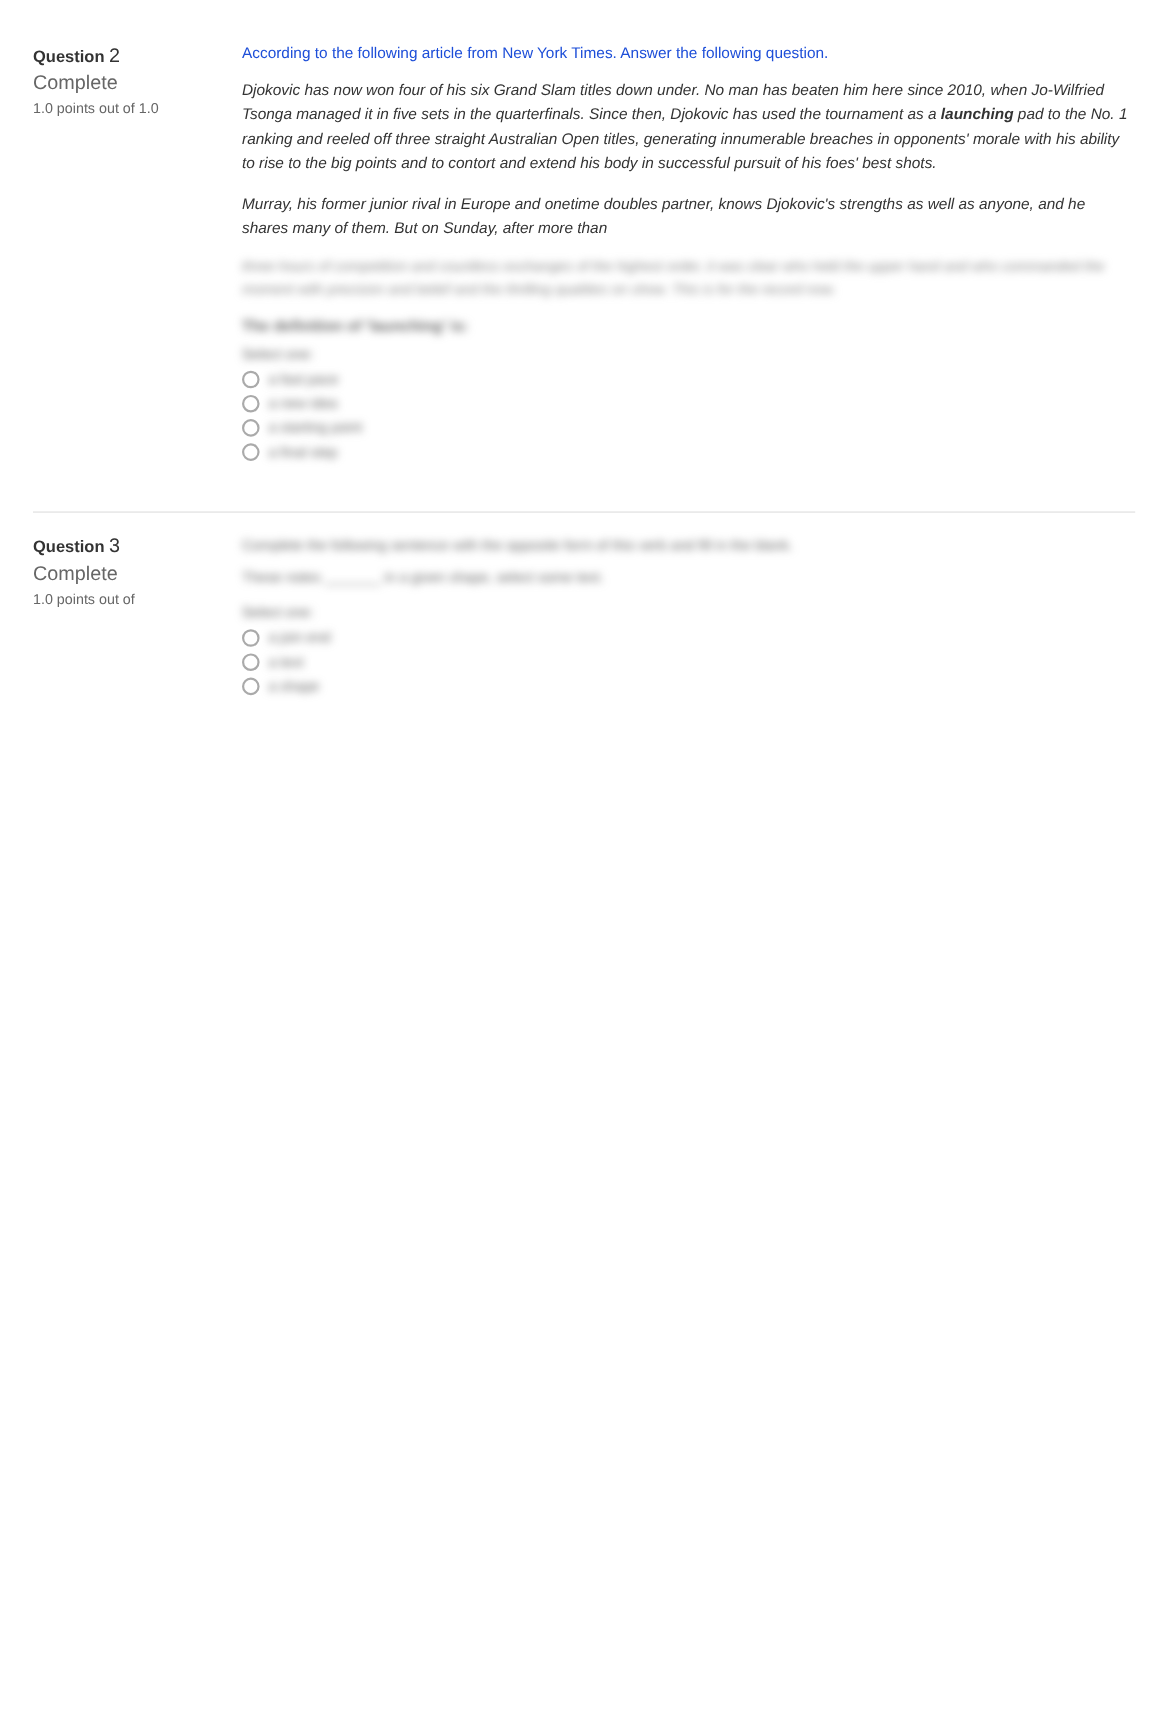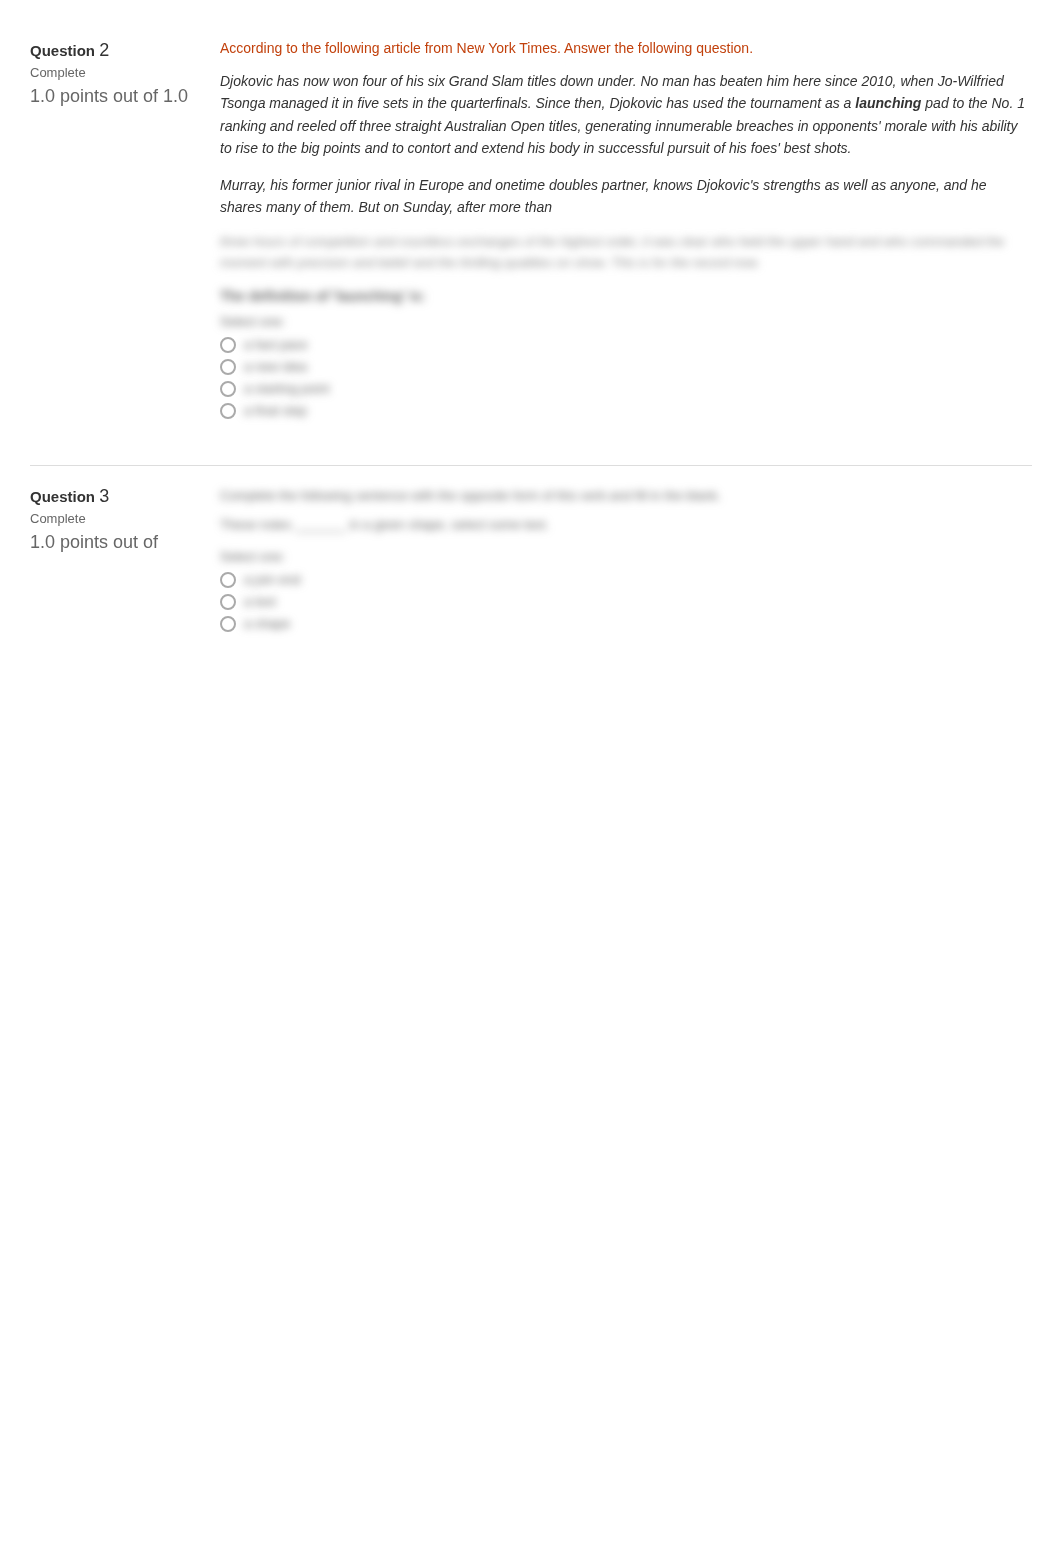--- a/index.html
+++ b/index.html
@@ -36,38 +36,38 @@
       margin-bottom: 4px;
     }
 
     .question-number {
       font-weight: normal;
       font-size: 18px;
     }
 
     .status-complete {
       color: #666;
-      font-size: 13px;
+      font-size: 18px;
       margin-bottom: 4px;
     }
 
     .points-info {
       color: #666;
-      font-size: 18px;
+      font-size: 13px;
       line-height: 1.4;
     }
 
     .question-content {
       flex: 1;
       padding-left: 10px;
     }
 
     .article-intro {
       font-size: 14px;
-      color: #c2410c;
+      color: #1d4ed8;
       margin-bottom: 14px;
       font-style: normal;
     }
 
     .article-body {
       font-style: italic;
       font-size: 14px;
       color: #333;
       line-height: 1.6;
       margin-bottom: 14px;

